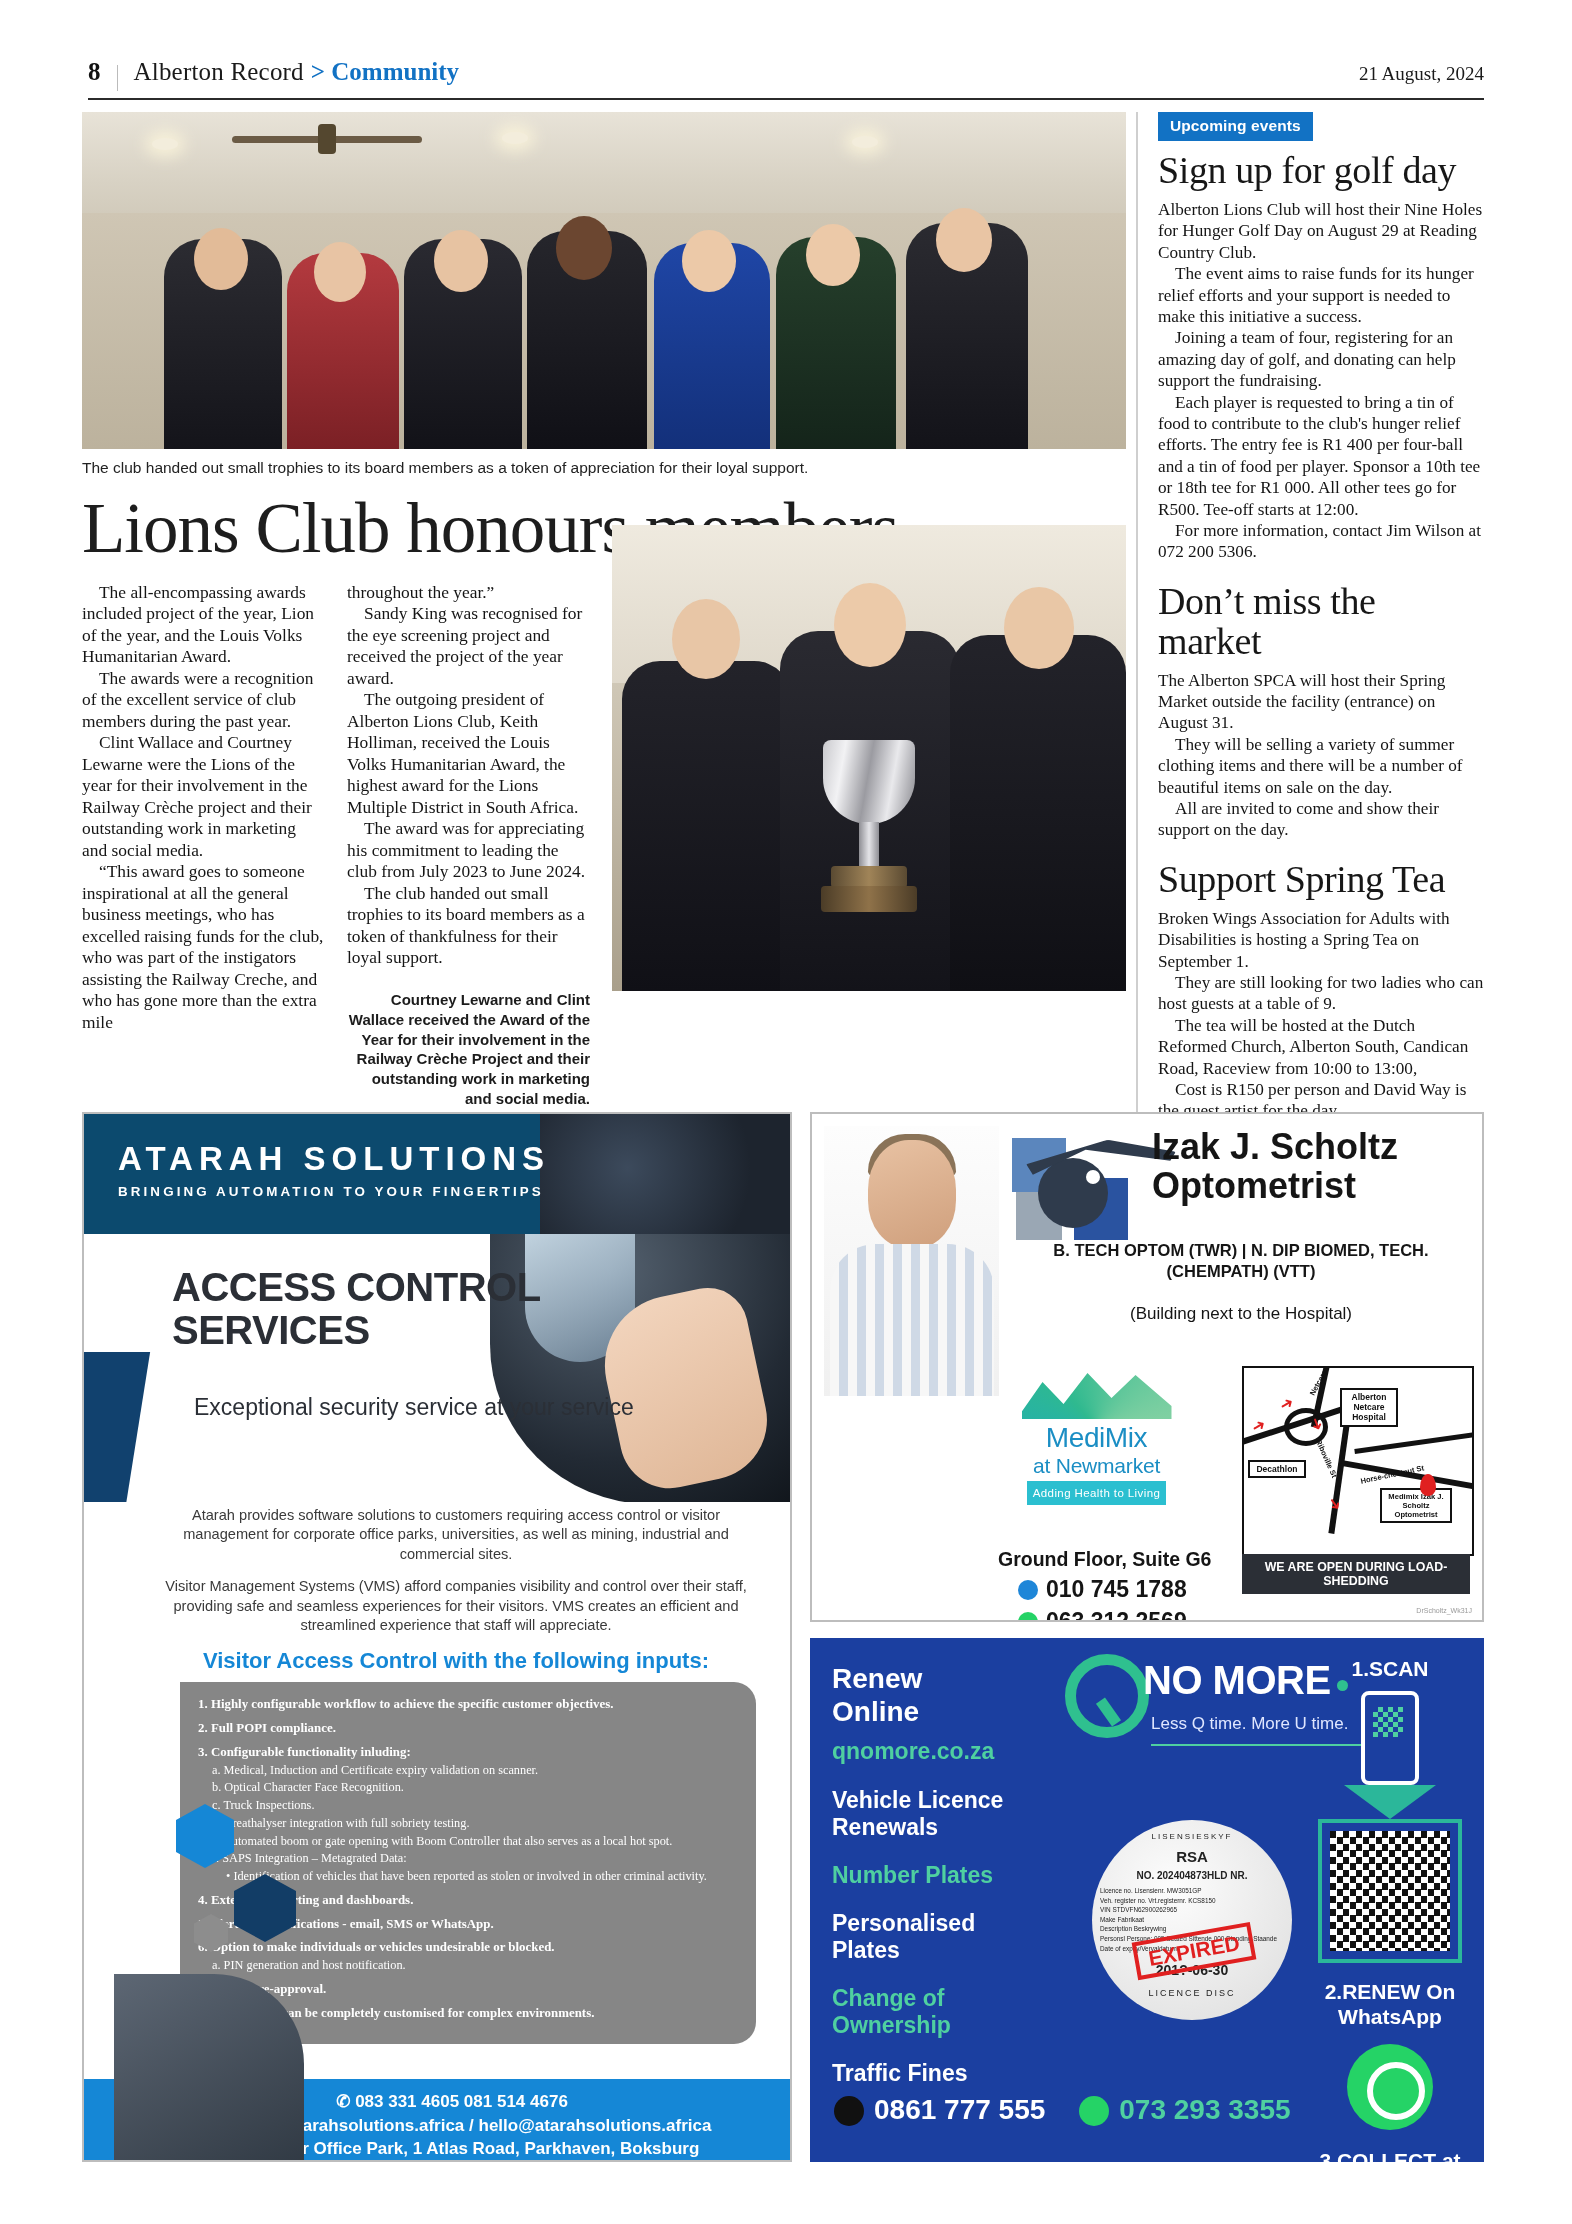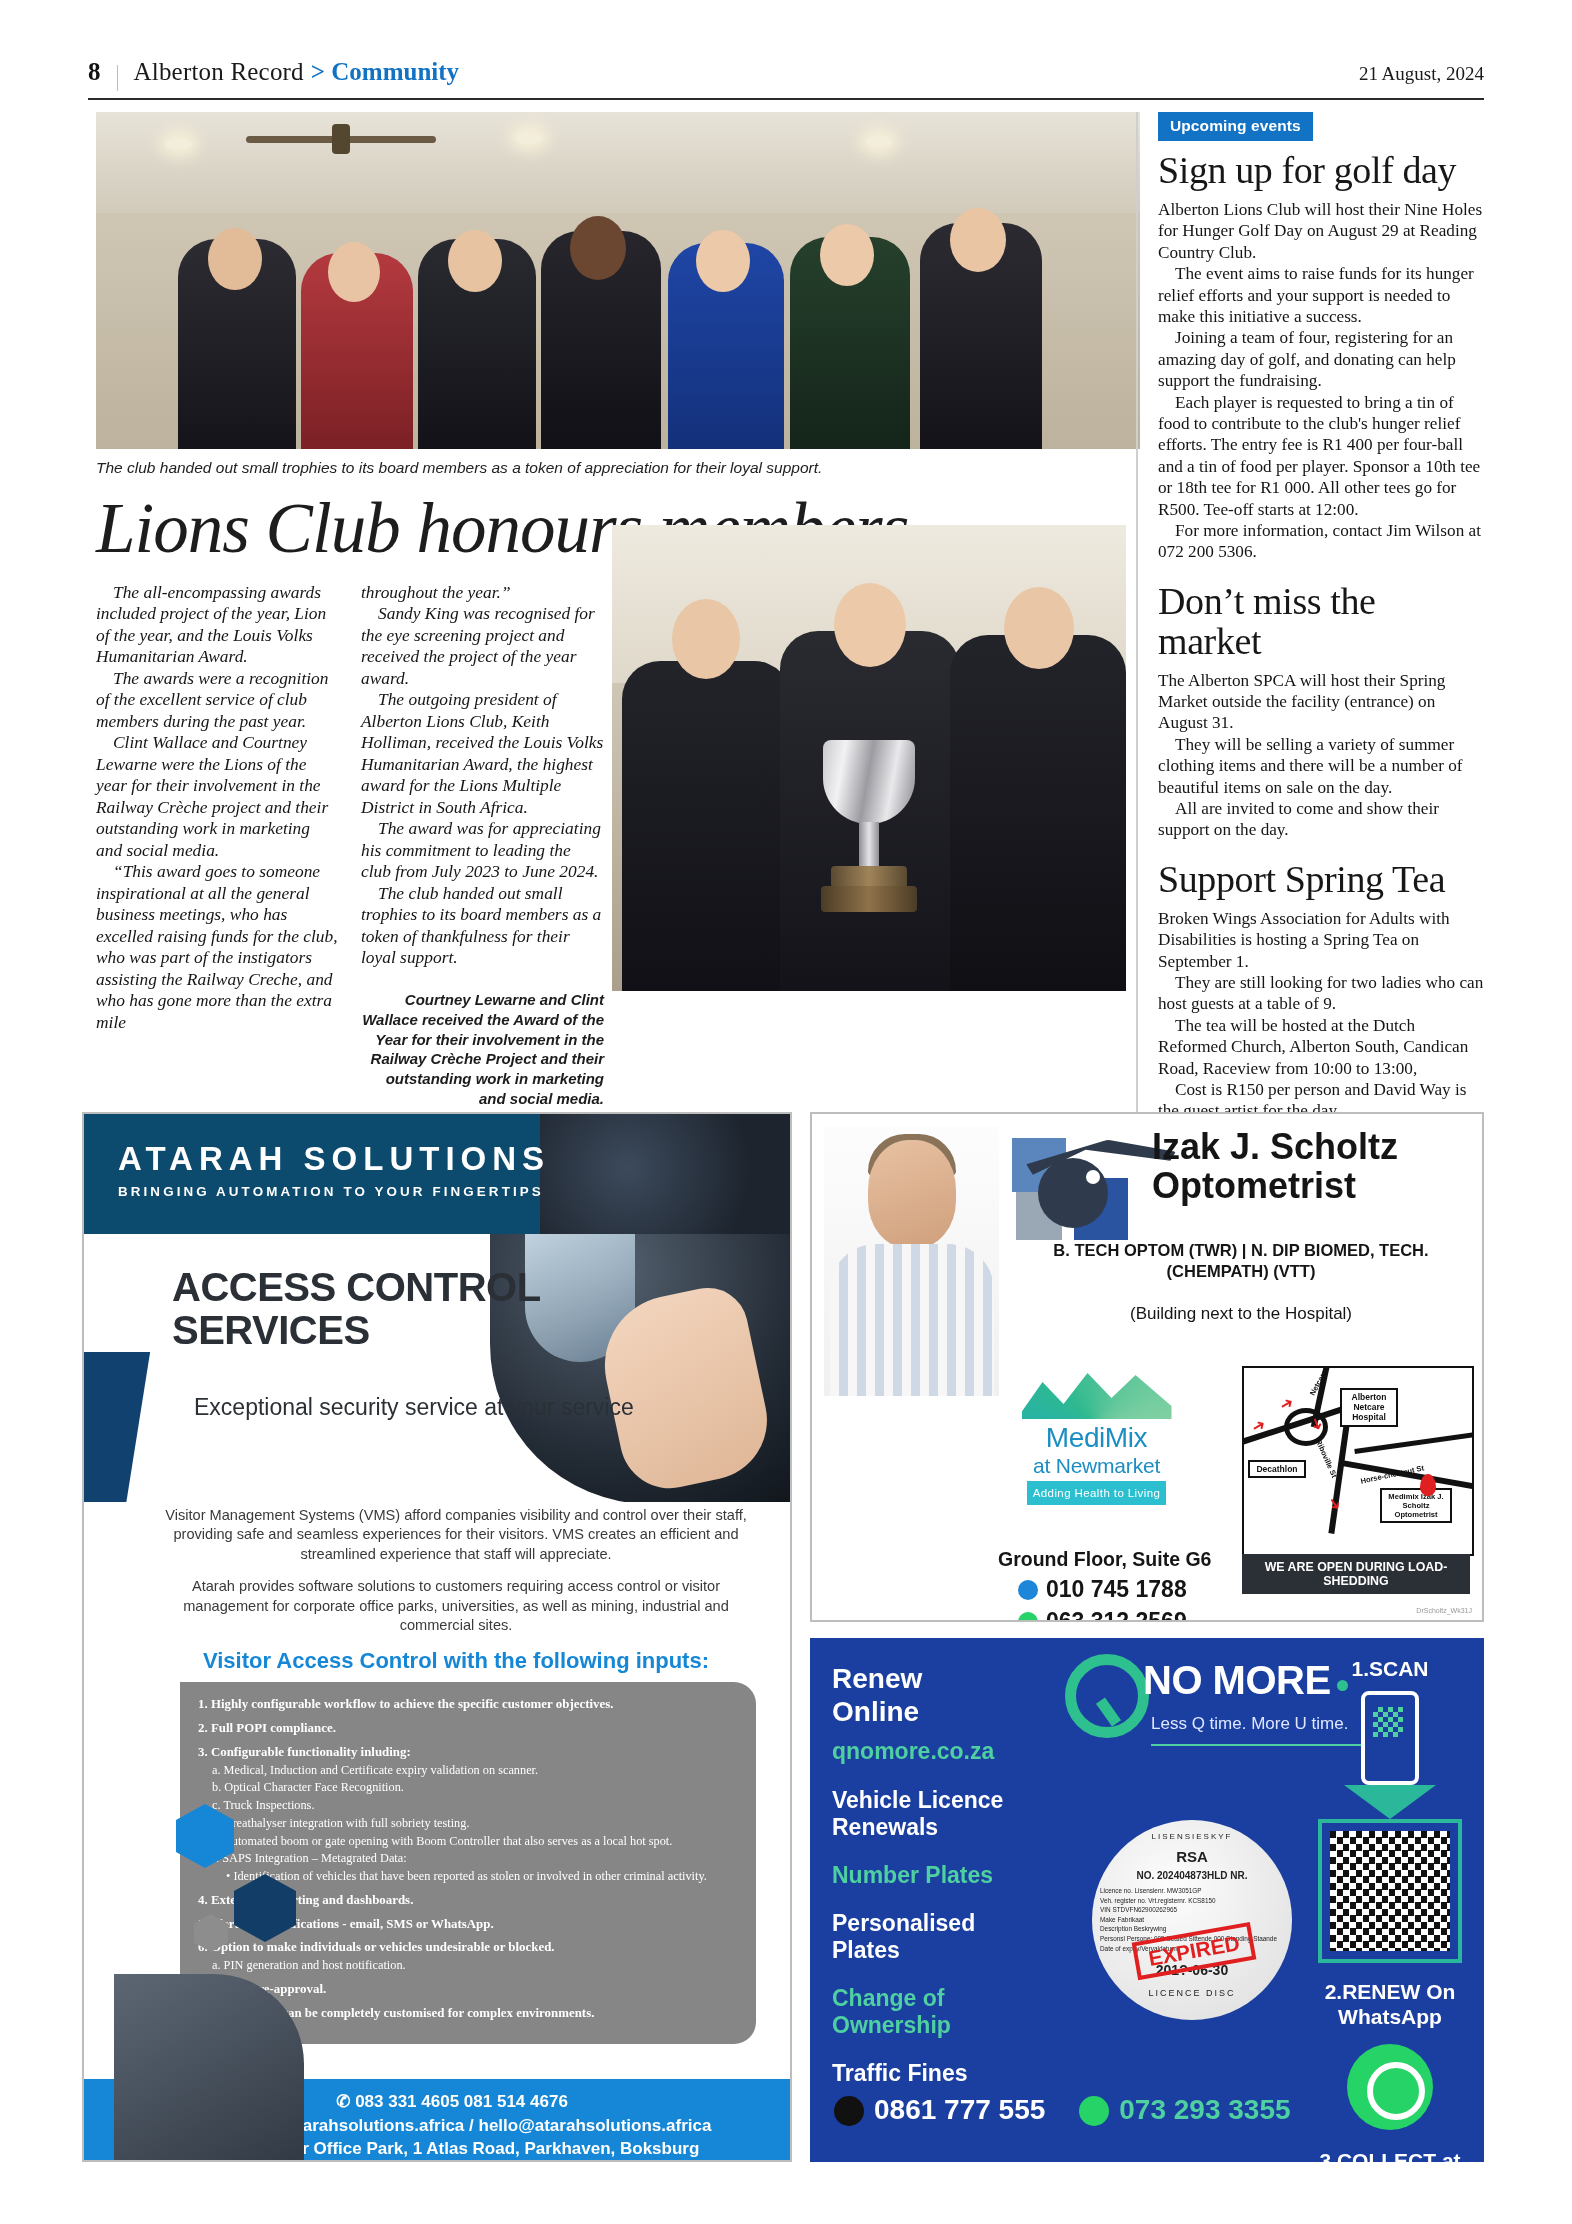--- a/index.html
+++ b/index.html
@@ -9,21 +9,21 @@
   
   .masthead{position:absolute;left:88px;top:58px;width:1396px;height:40px;display:flex;align-items:baseline;}
   .folio{font-family:"Liberation Serif",serif;font-weight:bold;font-size:25px;color:#111;}
   .folio-div{width:1px;height:26px;background:#bbb;margin:0 16px;align-self:center;}
   .pub-name{font-family:"Liberation Serif",serif;font-size:25px;color:#1a1a1a;letter-spacing:.2px;}
   .section-name{font-family:"Liberation Serif",serif;font-size:25px;font-weight:bold;color:#1272c4;margin-left:7px;}
   .issue-date{margin-left:auto;font-family:"Liberation Serif",serif;font-size:19px;color:#1a1a1a;}
   .rule-top{position:absolute;left:88px;top:98px;width:1396px;height:2px;background:#2b2b2b;}
 
   
-  .main-col{position:absolute;left:96px;top:112px;width:1044px;font-style:italic;}
+  .main-col{position:absolute;left:82px;top:112px;width:1044px;}
   .lead-photo{position:relative;width:1044px;height:337px;overflow:hidden;background:#c9c4bb;}
   .lead-photo .ceiling{position:absolute;left:0;top:0;width:100%;height:34%;
      background:linear-gradient(180deg,#e8e3d8 0%,#d8d2c4 60%,#cfc8b8 100%);}
   .lead-photo .wall{position:absolute;left:0;top:30%;width:100%;height:70%;
      background:linear-gradient(180deg,#cfc6b4 0%,#bcb29d 100%);}
   .fan{position:absolute;left:150px;top:12px;width:190px;height:34px;}
   .fan:before{content:"";position:absolute;left:0;top:12px;width:190px;height:7px;background:#6b5b45;border-radius:4px;}
   .fan:after{content:"";position:absolute;left:86px;top:0;width:18px;height:30px;background:#54472f;border-radius:4px;}
   .light{position:absolute;width:26px;height:12px;background:#f3eddc;border-radius:50%;box-shadow:0 0 16px 7px rgba(255,248,220,.75);}
   .figure{position:absolute;bottom:0;border-radius:38px 38px 0 0;}
@@ -331,22 +331,22 @@
       </div>
       <div class="at-sub">Exceptional security service at your service</div>
     </div>
 
     <div class="at-hex"></div>
     <div class="at-hex2"></div>
     <div class="at-hex3"></div>
     <div class="at-photo2"></div>
 
     <div class="at-body">
+      <p>Atarah provides software solutions to customers requiring access control or visitor management for corporate office parks, universities, as well as mining, industrial and commercial sites.</p>
       <p>Visitor Management Systems (VMS) afford companies visibility and control over their staff, providing safe and seamless experiences for their visitors. VMS creates an efficient and streamlined experience that staff will appreciate.</p>
-      <p>Atarah provides software solutions to customers requiring access control or visitor management for corporate office parks, universities, as well as mining, industrial and commercial sites.</p>
       <div class="at-blue-head">Visitor Access Control with the following inputs:</div>
     </div>
 
     <div class="at-list">
       <ol>
         <li><span>1. Highly configurable workflow to achieve the specific customer objectives.</span></li>
         <li><span>2. Full POPI compliance.</span></li>
         <li>
           <span>3. Configurable functionality inluding:</span>
           <div class="sub">a. Medical, Induction and Certificate expiry validation on scanner.</div>

